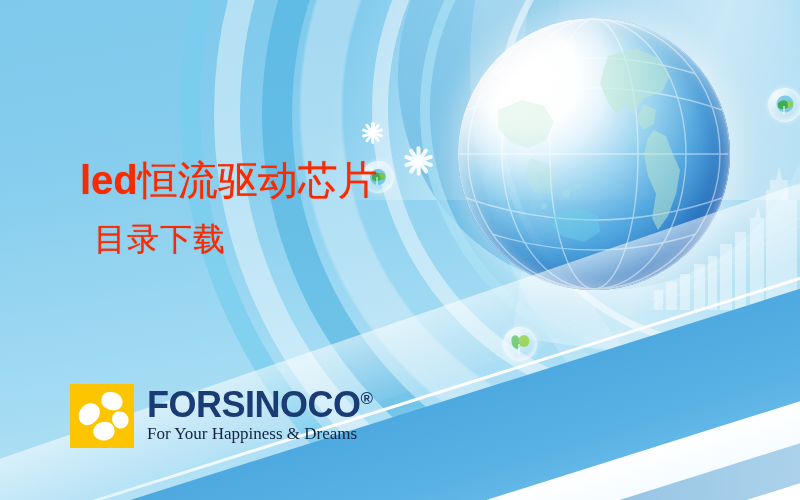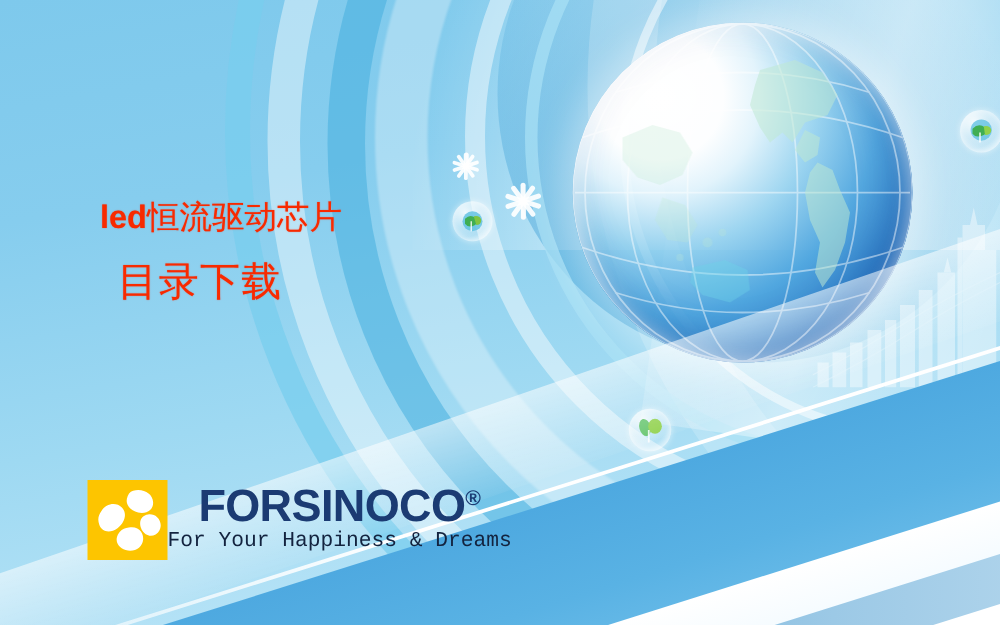--- a/index.html
+++ b/index.html
@@ -138,48 +138,48 @@
 
   
   #headline{
     position:absolute;left:80px;top:160px;width:360px;
     color:#f82a00;
     line-height:1.0;
     text-shadow:0 0 1px rgba(248,42,0,0.6);
   }
   #headline .line1{
     font-family:"Liberation Serif", serif;
-    font-size:26px;font-weight:400;white-space:nowrap;
+    font-size:40px;font-weight:400;white-space:nowrap;
   }
   #headline .line1 .lat{
     font-family:"Liberation Sans", sans-serif;font-weight:700;
   }
   #headline .line2{
     font-family:"Liberation Serif", serif;
     font-size:32px;font-weight:400;margin-top:22px;padding-left:14px;
     letter-spacing:1px;white-space:nowrap;
   }
 
   
   #logo{position:absolute;left:70px;top:384px;display:flex;align-items:center;}
   #logo-mark{
     position:relative;width:64px;height:64px;
     background:#fdc500;flex:0 0 auto;
   }
   #logo-mark svg{position:absolute;inset:0;}
-  #logo-text{margin-left:0;text-align:center;}
+  #logo-text{margin-left:13px;}
   #brand{
     color:#1b3b73;font-weight:700;font-size:36px;line-height:0.95;
     letter-spacing:-0.5px;white-space:nowrap;
     font-family:"Liberation Sans", sans-serif;
   }
   #brand .reg{font-size:17px;vertical-align:super;letter-spacing:0;}
   #tagline{
     color:#13233f;font-size:17px;line-height:1.1;margin-top:3px;
-    white-space:nowrap;font-family:Liberation Mono, monospace;
+    white-space:nowrap;font-family:Liberation Serif, serif;
   }
 </style>
 </head>
 <body>
 
 <div id="banner">
 
   <div class="bg-layer">
 
     <div class="topglow"></div>

